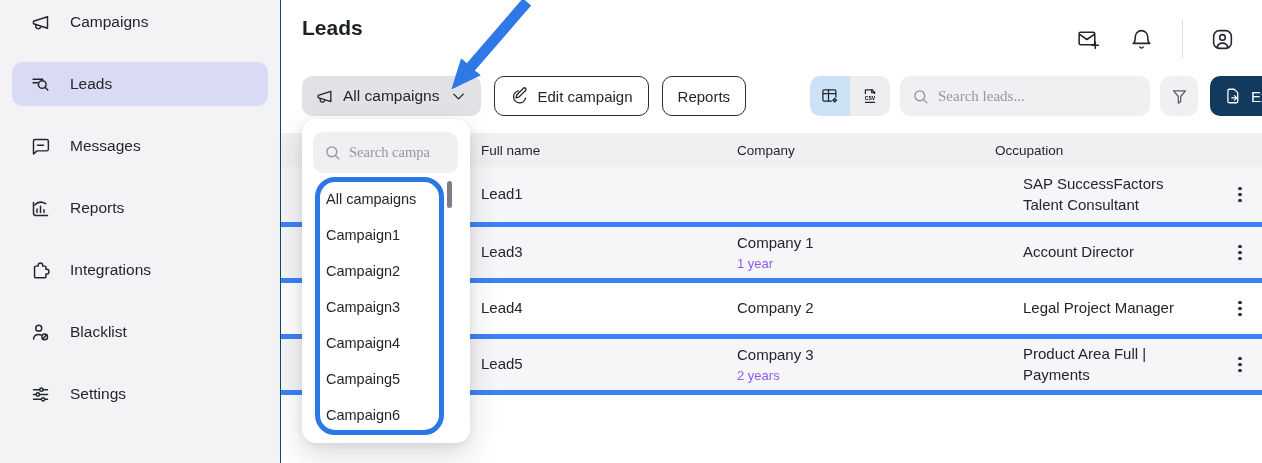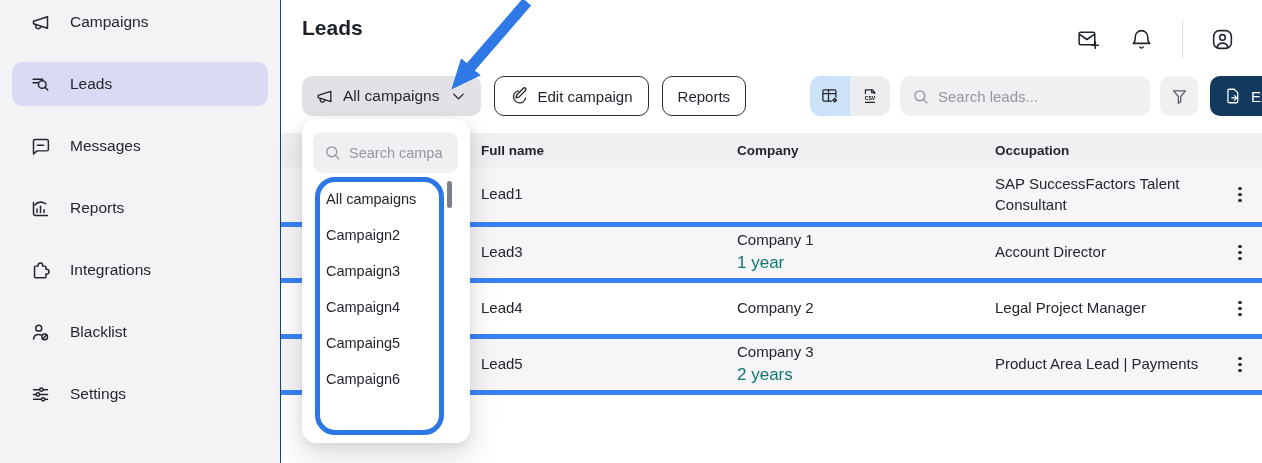--- a/index.html
+++ b/index.html
@@ -41,44 +41,44 @@
                  border-radius:10px; overflow:hidden; z-index:1; }
   .toggle-btn { width:40px; height:40px; display:flex; align-items:center; justify-content:center;
                 cursor:pointer; border:none; background:#ededf0; }
   .toggle-btn.active { background:#cbe2f7; }
   .toggle-btn .ic { width:20px; height:20px; stroke-width:1.5; }
 
   .search-box { position:absolute; left:900px; top:76px; width:250px; height:40px; background:#f0f0f3;
                 border-radius:10px; display:flex; align-items:center; gap:9px; padding:0 12px; z-index:1; }
   .search-box .ic, .dd-search .ic { width:17px; height:17px; stroke:#8f939c; stroke-width:1.8; }
   .search-box input, .dd-search input { border:none; background:transparent; outline:none; width:100%;
-                font-family:Liberation Sans, sans-serif; font-size:15px; color:#4d7c0f; }
+                font-family:Liberation Serif, serif; font-size:15px; color:#4d7c0f; }
   .search-box input::placeholder, .dd-search input::placeholder { color:#9298a1; }
 
   .filter-btn { position:absolute; left:1160px; top:76px; width:38px; height:40px; background:#f0f0f3;
                 border-radius:10px; display:flex; align-items:center; justify-content:center;
                 border:none; cursor:pointer; z-index:1; }
   .filter-btn .ic { width:19px; height:19px; stroke:#575c66; stroke-width:1.6; }
 
   .export-btn { position:absolute; left:1210px; top:76px; height:40px; width:122px; background:#123a5f;
                 border-radius:10px; color:#fff; display:flex; align-items:center; gap:9px; padding:0 14px;
                 border:none; cursor:pointer; font-family:inherit; font-size:15px; font-weight:500; z-index:1; }
   .export-btn .ic { width:18px; height:18px; stroke:#fff; }
 
   
   .table { position:absolute; left:281px; top:133px; width:981px; z-index:0; }
   .t-row { display:grid; grid-template-columns:200px 256px 258px 1fr 44px; align-items:center; }
   .t-head { height:34px; background:#f0f0f2; }
-  .t-head .col { font-size:13.5px; font-weight:700; color:#1f232b; }
+  .t-head .col { font-size:13.5px; font-weight:400; color:#1f232b; }
   .t-body .t-row { height:56px; border-bottom:5px solid #3b82f6; background:#fff; }
   .t-body .t-row.tall { height:60px; }
   .t-body .t-row.alt { background:#f6f6f8; }
   .cell { font-size:15px; color:#23262e; line-height:1.35; }
-  .cell.occupation { padding-right:14px; }
-  .sub { font-size:17px; color:#0f766e; margin-top:2px; }
+  .cell.occupation { padding-right:14px;margin-left:28px; }
+  .sub { font-size:13px; color:#8b5cf6; margin-top:2px; }
   .kebab { width:44px; height:100%; display:flex; flex-direction:column; align-items:center;
            justify-content:center; gap:2.6px; background:none; border:none; cursor:pointer; }
   .kebab i { width:3.4px; height:3.4px; border-radius:50%; background:#2a2e36; }
   .t-row.partial { height:12px; border-bottom:none; background:#fff; }
 
   
   .dropdown { position:absolute; left:302px; top:119px; width:168px; height:324px; background:#fff;
               border-radius:14px; z-index:5;
               box-shadow:0 12px 30px rgba(28,32,44,.16), 0 2px 8px rgba(28,32,44,.08); }
   .dd-search { position:absolute; left:11px; top:13px; width:145px; height:41px; background:#f0f0f3;
@@ -330,21 +330,21 @@
           </button>
       </div>
 
       <div class="t-row alt">
         <div></div>
         <div class="cell">Lead5</div>
         <div class="cell">
             <div>Company 3</div>
             <div class="sub">2 years</div>
           </div>
-        <div class="cell occupation">Product Area Lead | Payments</div>
+        <div class="cell occupation">Product Area Full | Payments</div>
         <button class="kebab">
             <i></i>
             <i></i>
             <i></i>
           </button>
       </div>
 
       <div class="t-row partial"></div>
     </div>
   </div>
@@ -352,20 +352,21 @@
   <div class="dropdown">
     <div class="dd-search">
       <svg class="ic" viewBox="0 0 24 24">
           <circle cx="11" cy="11" r="7"></circle>
           <line x1="16.5" y1="16.5" x2="21" y2="21"></line>
         </svg>
       <input type="text" placeholder="Search campa" style="">
     </div>
     <div class="dd-list">
       <div class="dd-item">All campaigns</div>
+      <div class="dd-item">Campaign1</div>
       <div class="dd-item">Campaign2</div>
       <div class="dd-item">Campaign3</div>
       <div class="dd-item">Campaign4</div>
       <div class="dd-item">Campaing5</div>
       <div class="dd-item">Campaign6</div>
     </div>
     <div class="dd-highlight"></div>
     <div class="dd-scroll"></div>
   </div>
 

